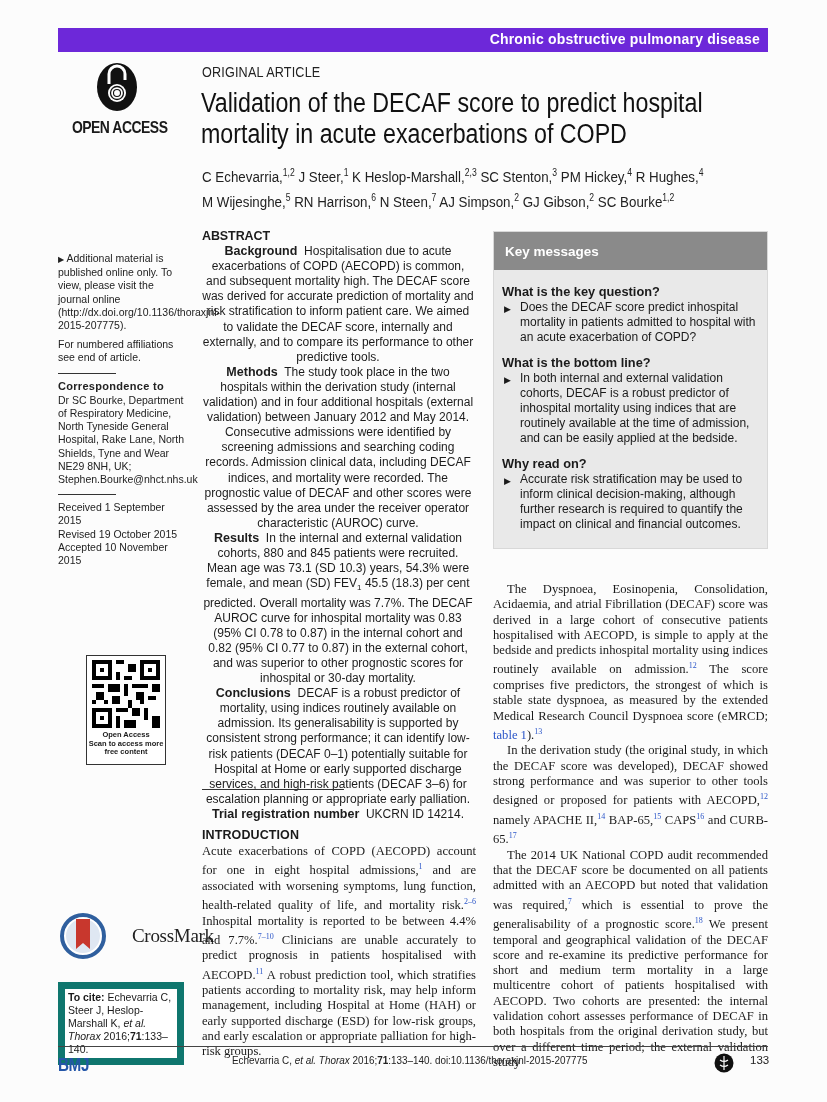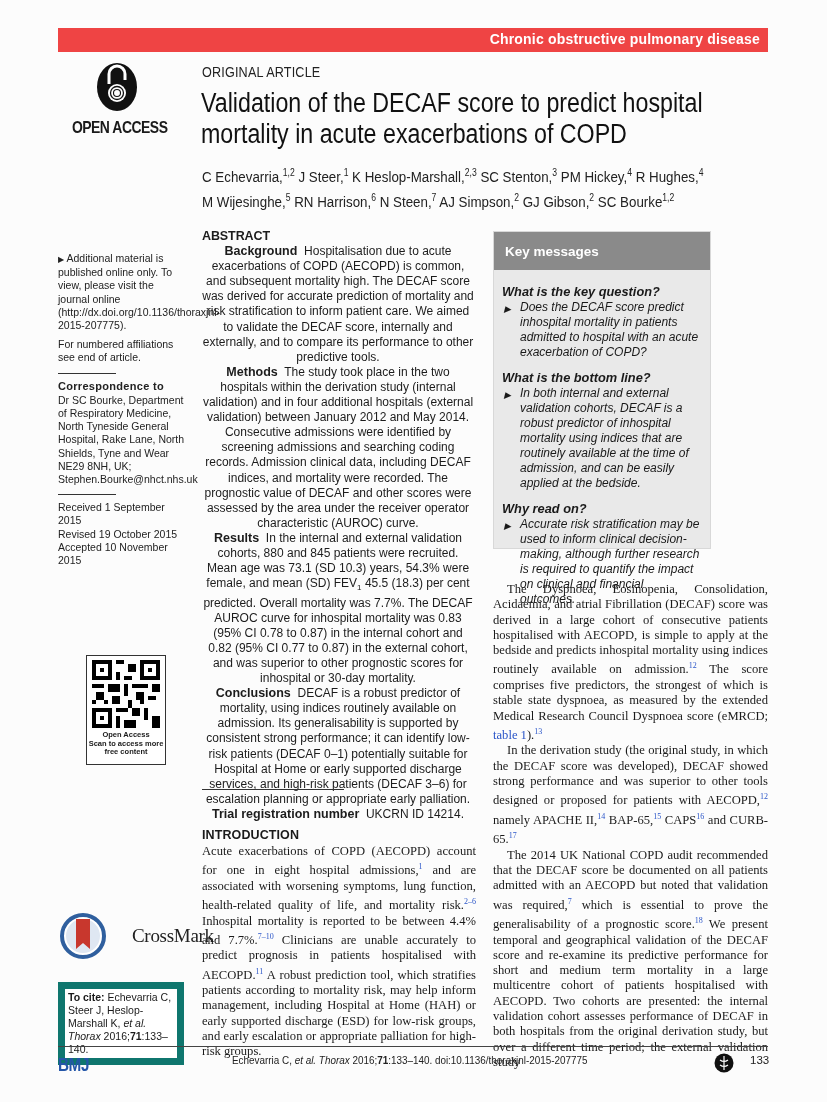--- a/index.html
+++ b/index.html
@@ -1,19 +1,19 @@
 <!DOCTYPE html>
 <html><head>
 <meta charset="utf-8">
 <style>
   * { box-sizing: border-box; margin: 0; padding: 0; }
   html, body { width: 827px; height: 1102px; background: #fcfcfc; overflow: hidden; }
   body { position: relative; font-family: "Liberation Sans", sans-serif; color: #1a1a1a; }
 
-  .section-bar { position: absolute; left: 58px; top: 28px; width: 710px; height: 24px; background: #ef4444; }
+  .section-bar { position: absolute; left: 58px; top: 28px; width: 710px; height: 24px; background: #6d28d9; }
   .section-bar span { position: absolute; right: 8px; top: 3px; color: #fff; font-family: "Liberation Sans", sans-serif; font-weight: bold; font-size: 14px; letter-spacing: 0.2px; }
 
   .oa-logo { position: absolute; left: 62px; top: 60px; width: 110px; text-align: center; }
   .oa-logo svg { display: block; margin: 0 auto; }
   .oa-logo .oa-text { font-family: "Liberation Sans", sans-serif; font-weight: bold; font-size: 17px; letter-spacing: -0.6px; margin-top: 6px; transform: scaleX(0.82); transform-origin: center; white-space: nowrap; }
 
   .article-type { position: absolute; left: 202px; top: 64px; font-size: 14px; color: #222; transform: scaleX(0.9); transform-origin: left; letter-spacing: 0.2px; }
   .title { position: absolute; left: 201px; top: 88px; width: 560px; font-size: 27px; line-height: 31px; color: #111; transform: scaleX(0.86); transform-origin: left; width: 640px; }
   .authors { position: absolute; left: 202px; top: 162px; width: 660px; font-size: 15.5px; line-height: 21px; color: #222; transform: scaleX(0.86); transform-origin: left; }
   .authors sup { font-size: 10px; }
@@ -42,23 +42,23 @@
   .abstract p { text-align: center; }
   .abstract sub { font-size: 8px; }
   .abs-rule { position: absolute; left: 202px; top: 789px; width: 142px; border-top: 1px solid #333; }
 
   .intro-head { position: absolute; left: 202px; top: 828px; font-weight: bold; font-size: 12.5px; letter-spacing: 0.1px; text-align: right; }
   .serif-col { font-family: "Liberation Serif", serif; font-size: 12.6px; line-height: 15.3px; text-align: justify; color: #1a1a1a; }
   .serif-col sup { color: #2a55c8; font-size: 8px; }
   .serif-col .link { color: #2a55c8; }
   .intro-body { position: absolute; left: 202px; top: 844px; width: 274px; }
 
-  .keybox { position: absolute; left: 493px; top: 231px; width: 218px; height: 318px; background: #e9e9e9; border: 1px solid #d8d8d8; }
+  .keybox { position: absolute; left: 493px; top: 231px; width: 275px; height: 318px; background: #e9e9e9; border: 1px solid #d8d8d8; }
   .keybox .kb-head { height: 38px; background: #8a8a8a; color: #fff; font-weight: bold; font-size: 13.5px; padding: 12px 0 0 11px; }
-  .keybox .kb-body { padding: 14px 8px 0 8px; font-size: 12px; line-height: 15px; font-style: italic; }
+  .keybox .kb-body { padding: 14px 8px 0 8px; font-size: 12px; line-height: 15px; }
   .keybox .q { font-weight: bold; font-size: 12.8px; margin-bottom: 1px; }
   .keybox .item { display: flex; margin-bottom: 10px; }
   .keybox .item .tri { width: 18px; flex: none; font-size: 9px; padding-top: 2px; padding-left: 2px; }
 
   .right-body { position: absolute; left: 493px; top: 582px; width: 275px; }
   .right-body p { text-indent: 14px; }
 
   .footer-rule { position: absolute; left: 58px; top: 1046px; width: 710px; border-top: 1.3px solid #444; }
   .bmj { position: absolute; left: 58px; top: 1055px; font-weight: bold; font-size: 18px; color: #2456a8; letter-spacing: -0.5px; transform: scaleX(0.85); transform-origin: left; }
   .footer-cite { position: absolute; left: 232px; top: 1054px; font-size: 11.5px; color: #222; transform: scaleX(0.86); transform-origin: left; white-space: nowrap; }

